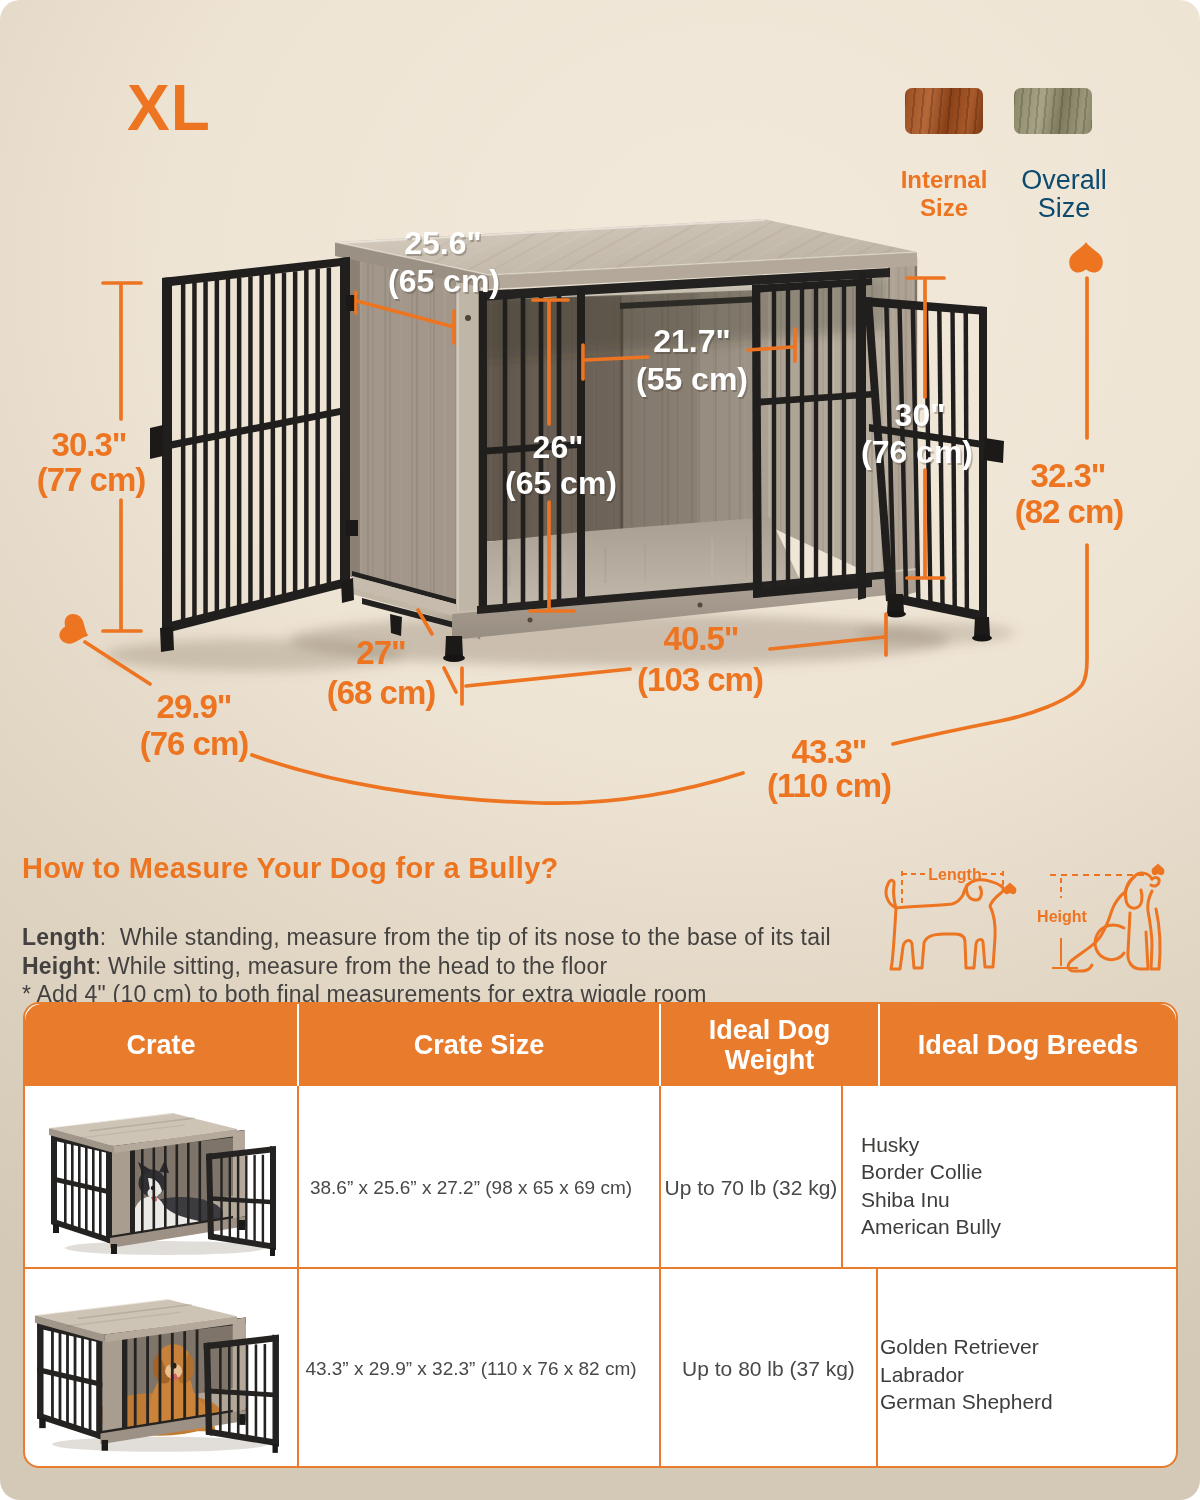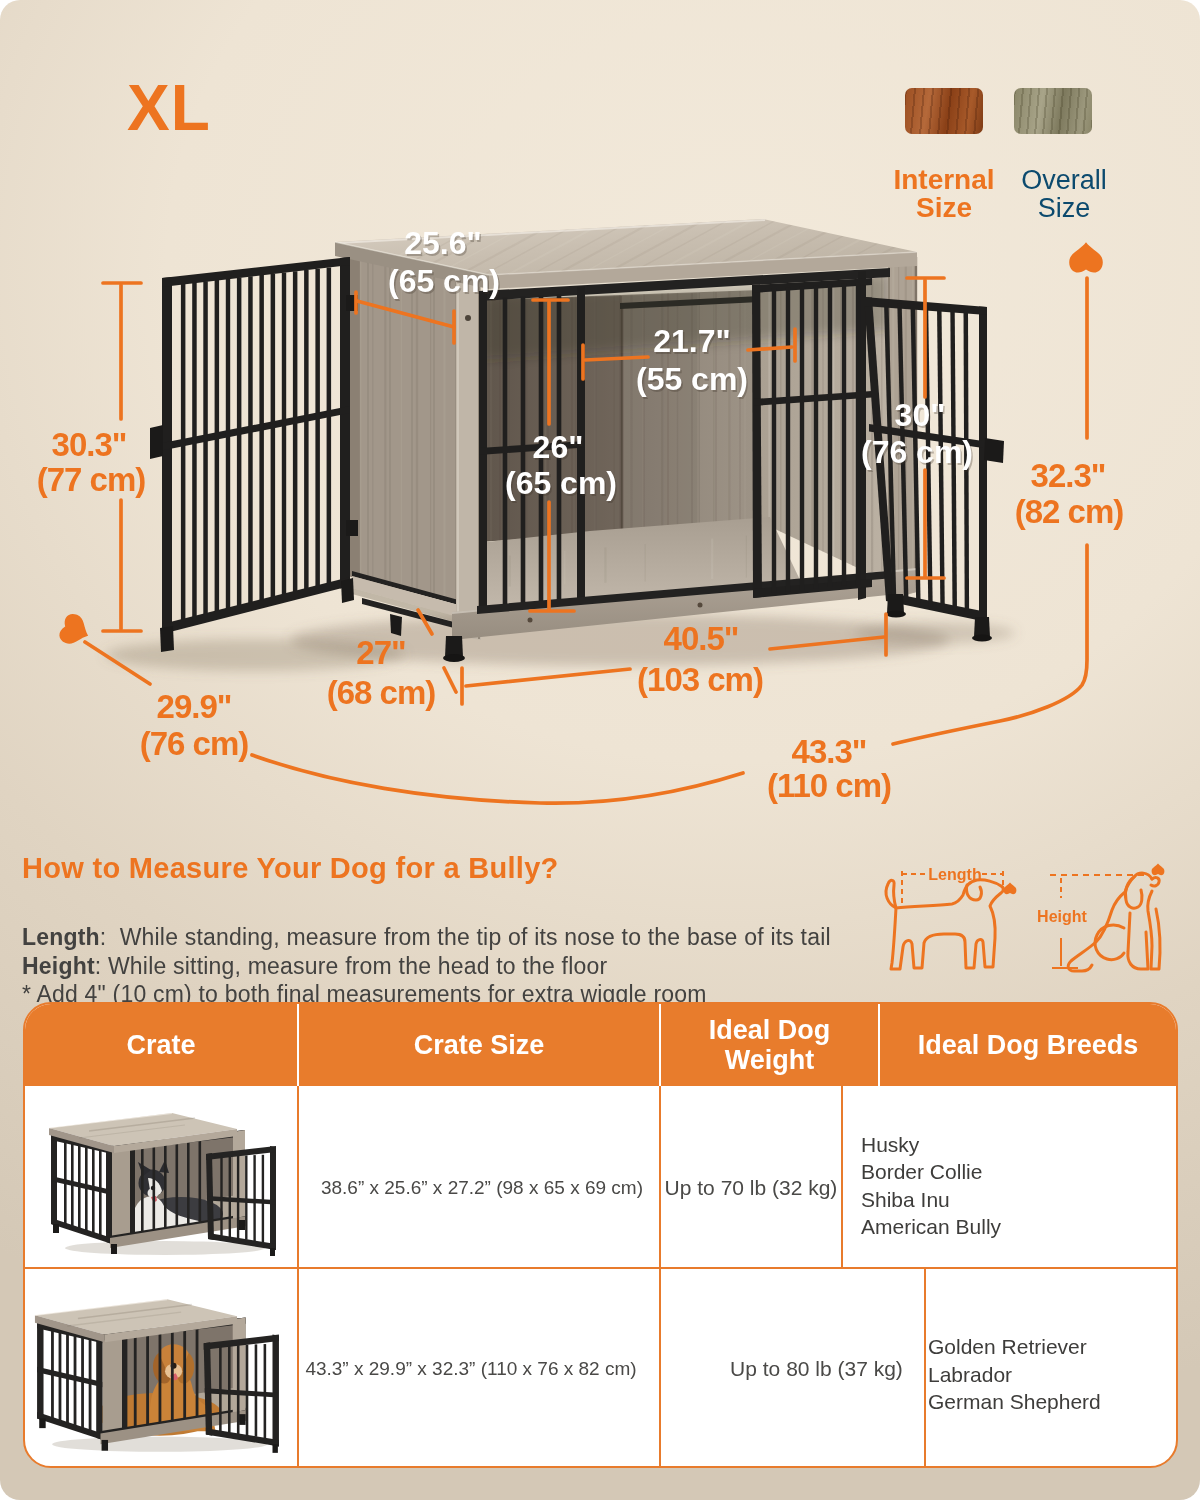--- a/index.html
+++ b/index.html
@@ -14,21 +14,21 @@
 <div class="abs" style="left:86px;top:71px;font-size:64px;font-weight:bold;color:#ED7420;letter-spacing:1px;margin-left:41px;">XL</div>
 
 <div class="abs" style="left:905px;top:88px;width:78px;height:46px;border-radius:7px;background:
 repeating-linear-gradient(95deg, rgba(60,22,6,0.25) 0 2px, rgba(0,0,0,0) 2px 9px),
 linear-gradient(100deg,#9c4f22 0%,#b5693a 30%,#8a4017 55%,#a85a2a 80%,#7d3a14 100%);"></div>
 
 <div class="abs" style="left:1014px;top:88px;width:78px;height:46px;border-radius:7px;background:
 repeating-linear-gradient(95deg, rgba(50,45,20,0.22) 0 2px, rgba(0,0,0,0) 2px 8px),
 linear-gradient(100deg,#8a8668 0%,#a8a489 35%,#7e7a5e 60%,#9b977c 85%,#8a8668 100%);"></div>
 
-<div class="abs" style="left:869px;top:166px;width:150px;text-align:center;font-size:28px;line-height:28px;font-weight:bold;color:#ED7420;">Internal<br>Size</div>
+<div class="abs" style="left:869px;top:166px;width:150px;text-align:center;font-size:24px;line-height:28px;font-weight:bold;color:#ED7420;">Internal<br>Size</div>
 
 <div class="abs" style="left:989px;top:166px;width:150px;text-align:center;font-size:27px;line-height:28px;font-weight:normal;color:#0c4a6e;">Overall<br>Size</div>
 
 <svg class="abs" style="left:0;top:0" width="1200" height="1000" viewBox="0 0 1200 1000">
 <defs>
 <linearGradient id="gTop" x1="0" y1="0" x2="1" y2="1">
  <stop offset="0" stop-color="#d9d0c3"></stop>
           <stop offset="0.45" stop-color="#c9bfb1"></stop>
           <stop offset="1" stop-color="#bab0a1"></stop>
 </linearGradient>
@@ -447,21 +447,21 @@
       </g>
 </svg>
 
 <div class="abs" style="left:22px;top:852px;font-size:29px;font-weight:bold;letter-spacing:0.3px;color:#ED7420;">How to Measure Your Dog for a Bully?</div>
 
 <div class="abs" style="left:22px;top:923px;font-size:23px;line-height:28.5px;letter-spacing:0.2px;color:#434240;">
 <b>Length</b>:&nbsp; While standing, measure from the tip of its nose to the base of its tail<br>
 <b>Height</b>: While sitting, measure from the head to the floor<br>
 * Add 4" (10 cm) to both final measurements for extra wiggle room</div>
 
-<div class="abs" style="left:23px;top:1002px;width:1155px;height:466px;border:2px solid #E87B2C;border-radius:28px;background:#fff;box-sizing:border-box;overflow:hidden;">
+<div class="abs" style="left:23px;top:1002px;width:1155px;height:466px;border:2px solid #E87B2C;border-radius:16px;background:#fff;box-sizing:border-box;overflow:hidden;">
 
   <div style="display:flex;height:82px;background:#E87C2C;border-radius:17px 17px 0 0;color:#fff;font-weight:bold;font-size:27px;text-align:center;">
 
     <div style="width:274px;border-right:2px solid #fff;display:flex;align-items:center;justify-content:center;box-sizing:border-box;">Crate</div>
 
     <div style="width:362px;border-right:2px solid #fff;display:flex;align-items:center;justify-content:center;box-sizing:border-box;">Crate Size</div>
 
     <div style="width:219px;border-right:2px solid #fff;display:flex;align-items:center;justify-content:center;box-sizing:border-box;line-height:30px;">Ideal Dog<br>Weight</div>
 
     <div style="flex:1;display:flex;align-items:center;justify-content:center;">Ideal Dog Breeds</div>
@@ -530,21 +530,21 @@
             <polygon points="69,48 192,31 192,38 69,55" fill="#b4a99b"></polygon>
             <line x1="4" y1="30" x2="127" y2="15.5" stroke="rgba(255,252,245,0.5)" stroke-width="1.2"></line>
             <line x1="44" y1="33" x2="150" y2="20" stroke="rgba(82,72,58,0.18)" stroke-width="1.4"></line>
             <line x1="34" y1="40" x2="140" y2="27" stroke="rgba(82,72,58,0.12)" stroke-width="1.2"></line>
             <rect x="8" y="126" width="6" height="9" fill="#1b1a19"></rect>
             <rect x="66" y="146" width="6" height="10" fill="#1b1a19"></rect>
             <rect x="194" y="122" width="6" height="10" fill="#1b1a19"></rect>
             <rect x="225" y="150" width="5" height="8" fill="#1b1a19"></rect>
           </svg>
     </div>
-    <div style="width:362px;border-right:2px solid #E87B2C;box-sizing:border-box;display:flex;align-items:center;justify-content:flex-end;font-size:19px;color:#4a4947;">
+    <div style="width:362px;border-right:2px solid #E87B2C;box-sizing:border-box;display:flex;align-items:center;justify-content:center;font-size:19px;color:#4a4947;">
 
       <span style="margin-top:22px;margin-right:16px;">38.6” x 25.6” x 27.2” (98 x 65 x 69 cm)</span>
         </div>
     <div style="width:182px;border-right:2px solid #E87B2C;box-sizing:border-box;display:flex;align-items:center;justify-content:center;font-size:21px;color:#4a4947;">
 
       <span style="margin-top:22px;">Up to 70 lb (32 kg)</span>
         </div>
     <div style="flex:1;display:flex;align-items:center;font-size:21px;line-height:27.5px;color:#3e3d3b;padding-left:18px;">
 
       <span style="margin-top:18px;">Husky<br>Border Collie<br>Shiba Inu<br>American Bully</span>
@@ -617,21 +617,21 @@
             <rect x="8" y="126" width="6" height="9" fill="#1b1a19"></rect>
             <rect x="66" y="146" width="6" height="10" fill="#1b1a19"></rect>
             <rect x="194" y="122" width="6" height="10" fill="#1b1a19"></rect>
             <rect x="225" y="150" width="5" height="8" fill="#1b1a19"></rect>
           </svg>
     </div>
     <div style="width:362px;border-right:2px solid #E87B2C;box-sizing:border-box;display:flex;align-items:center;justify-content:center;font-size:19px;color:#4a4947;">
 
       <span style="margin-top:2px;margin-right:16px;">43.3” x 29.9” x 32.3” (110 x 76 x 82 cm)</span>
         </div>
-    <div style="width:217px;border-right:2px solid #E87B2C;box-sizing:border-box;display:flex;align-items:center;justify-content:center;font-size:21px;color:#4a4947;margin-left:48px;">
+    <div style="width:217px;border-right:2px solid #E87B2C;box-sizing:border-box;display:flex;align-items:center;justify-content:center;font-size:21px;color:#4a4947;">
 
       <span style="margin-top:2px;">Up to 80 lb (37 kg)</span>
         </div>
     <div style="flex:1;display:flex;align-items:center;font-size:21px;line-height:27.5px;color:#3e3d3b;padding-left:2px;">
 
       <span style="margin-top:14px;">Golden Retriever<br>Labrador<br>German Shepherd</span>
         </div>
   </div>
 </div>
 </div>

